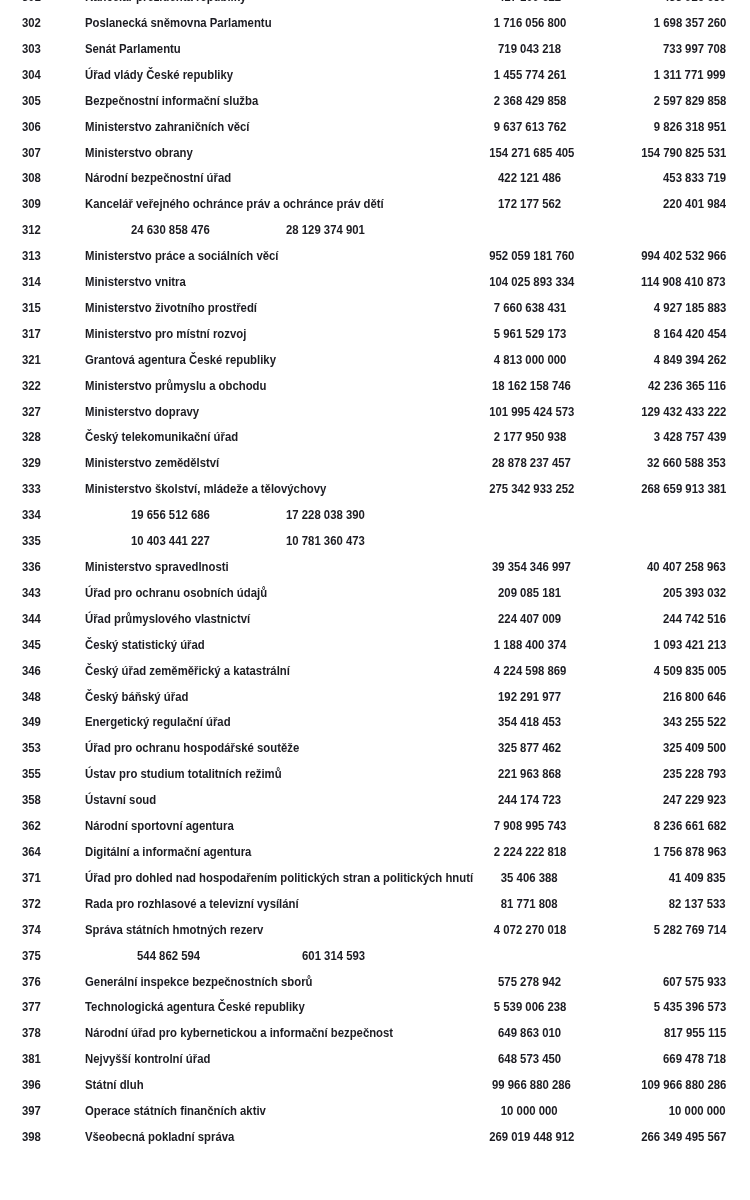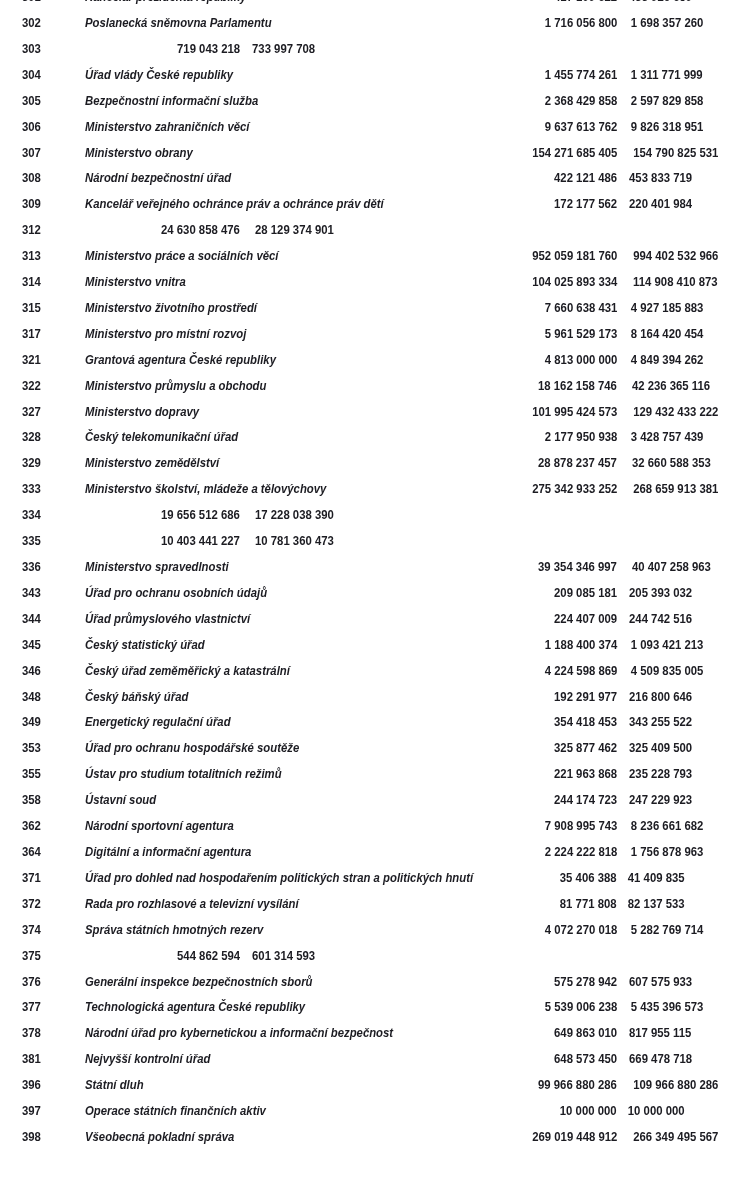--- a/index.html
+++ b/index.html
@@ -14,28 +14,28 @@
     font-family: "Liberation Sans", sans-serif;
   }
   .table-wrap {
     width: 750px;
     margin-top: -16.9px; 
   }
   .row {
     display: flex;
     align-items: center;
     height: 25.91px;
-    padding: 0 8px 0 22px;
+    padding: 0 24px 0 22px;
     box-sizing: border-box;
   }
   .cell { overflow: visible; }
   .c-code { width: 63px; flex: 0 0 63px; }
-  .c-name { flex: 1 1 auto; min-width: 0; font-style: italic; }
-  .c-v1 { width: 155px; flex: 0 0 155px; text-align: right; }
-  .c-v2 { width: 125px; flex: 0 0 125px; }
+  .c-name { flex: 1 1 auto; min-width: 0; }
+  .c-v1 { width: 155px; flex: 0 0 155px; text-align: center; }
+  .c-v2 { width: 125px; flex: 0 0 125px; text-align: right; }
   .tx {
     display: inline-block;
     font-weight: 700;
     font-size: 13.5px;
     line-height: 1;
     color: #1c1c22;
     white-space: nowrap;
     transform: scaleX(0.84);     
     transform-origin: 0 50%;
   }
@@ -54,20 +54,21 @@
       <div class="cell c-v2"><span class="tx">433 926 659</span></div>
     </div>
     <div class="row">
       <div class="cell c-code"><span class="tx">302</span></div>
       <div class="cell c-name"><span class="tx">Poslanecká sněmovna Parlamentu</span></div>
       <div class="cell c-v1"><span class="tx">1 716 056 800</span></div>
       <div class="cell c-v2"><span class="tx">1 698 357 260</span></div>
     </div>
     <div class="row">
       <div class="cell c-code"><span class="tx">303</span></div>
+      <div class="cell c-name"><span class="tx">Senát Parlamentu</span></div>
       <div class="cell c-v1"><span class="tx">719 043 218</span></div>
       <div class="cell c-v2"><span class="tx">733 997 708</span></div>
     </div>
     <div class="row">
       <div class="cell c-code"><span class="tx">304</span></div>
       <div class="cell c-name"><span class="tx">Úřad vlády České republiky</span></div>
       <div class="cell c-v1"><span class="tx">1 455 774 261</span></div>
       <div class="cell c-v2"><span class="tx">1 311 771 999</span></div>
     </div>
     <div class="row">

